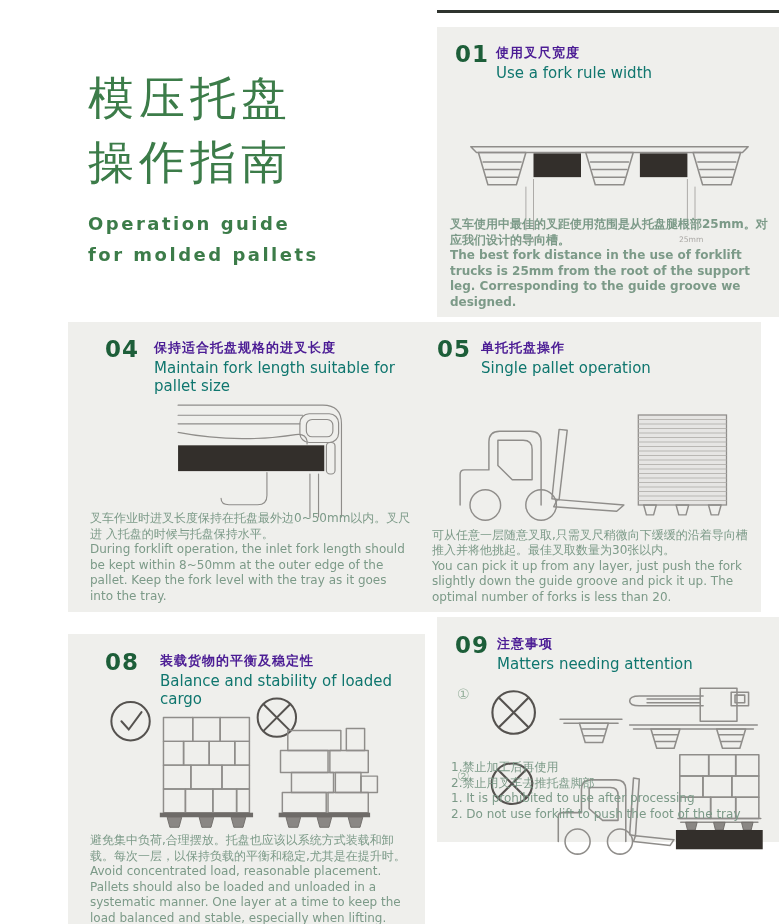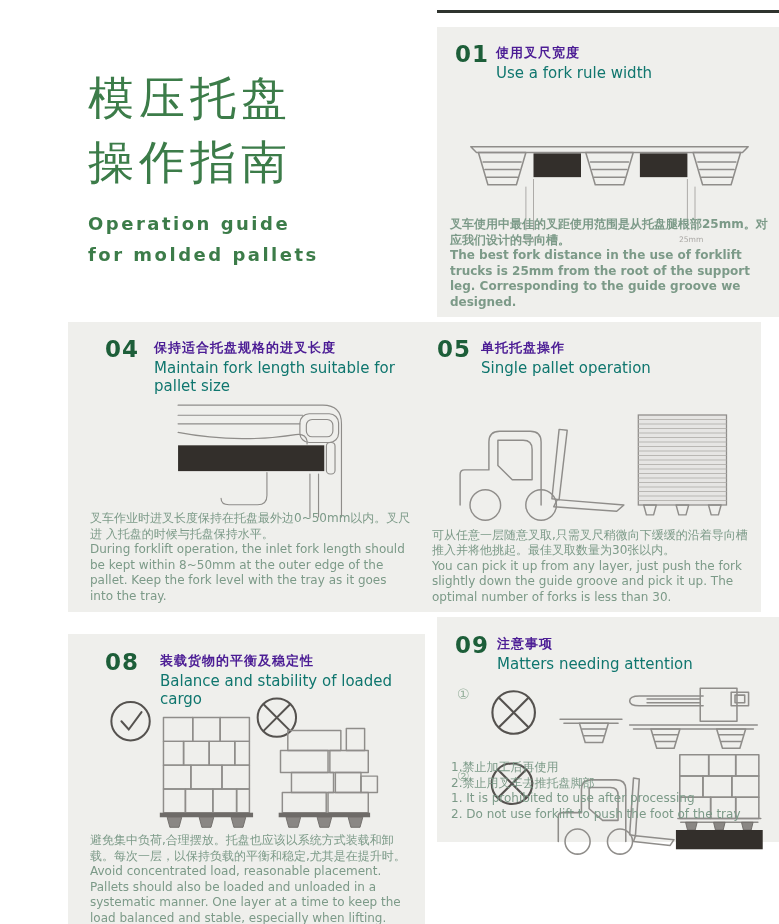--- a/index.html
+++ b/index.html
@@ -126,21 +126,21 @@
       <g class="stacklr">
         <path d="M212 25 H310 M212 30 H310 M212 35 H310 M212 40 H310 M212 45 H310 M212 50 H310 M212 55 H310 M212 60 H310 M212 65 H310 M212 70 H310 M212 75 H310 M212 80 H310 M212 85 H310 M212 90 H310 M212 95 H310 M212 100 H310 M212 105 H310 M212 110 H310 M212 115 H310"></path>
       </g>
       <path class="ln" d="M218 120 L232 120 L229 131 L221 131 Z"></path>
       <path class="ln" d="M254 120 L268 120 L265 131 L257 131 Z"></path>
       <path class="ln" d="M290 120 L304 120 L301 131 L293 131 Z"></path>
     </svg>
 
     <div class="body-txt" style="left:13px;right:8px;bottom:7px;">
       <span class="cn">可从任意一层随意叉取,只需叉尺稍微向下缓缓的沿着导向槽推入并将他挑起。最佳叉取数量为30张以内。</span>
-      <span class="en">You can pick it up from any layer, just push the fork slightly down the guide groove and pick it up. The optimal number of forks is less than 30.</span>
+      <span class="en">You can pick it up from any layer, just push the fork slightly down the guide groove and pick it up. The optimal number of forks is less than 20.</span>
     </div>
   </div>
 
   <div class="panel" style="left:68px;top:617px;width:357px;height:301px;margin-top:17px;">
     <div class="num" style="left:37px;top:13px;">08</div>
     <div class="t-cn" style="left:92px;top:16px;">装载货物的平衡及稳定性</div>
     <div class="t-en" style="left:92px;top:38px;">Balance and stability of loaded cargo</div>
 
     <svg class="abs" style="left:28px;top:58px;" width="305" height="160" viewBox="0 0 330 175">
 

